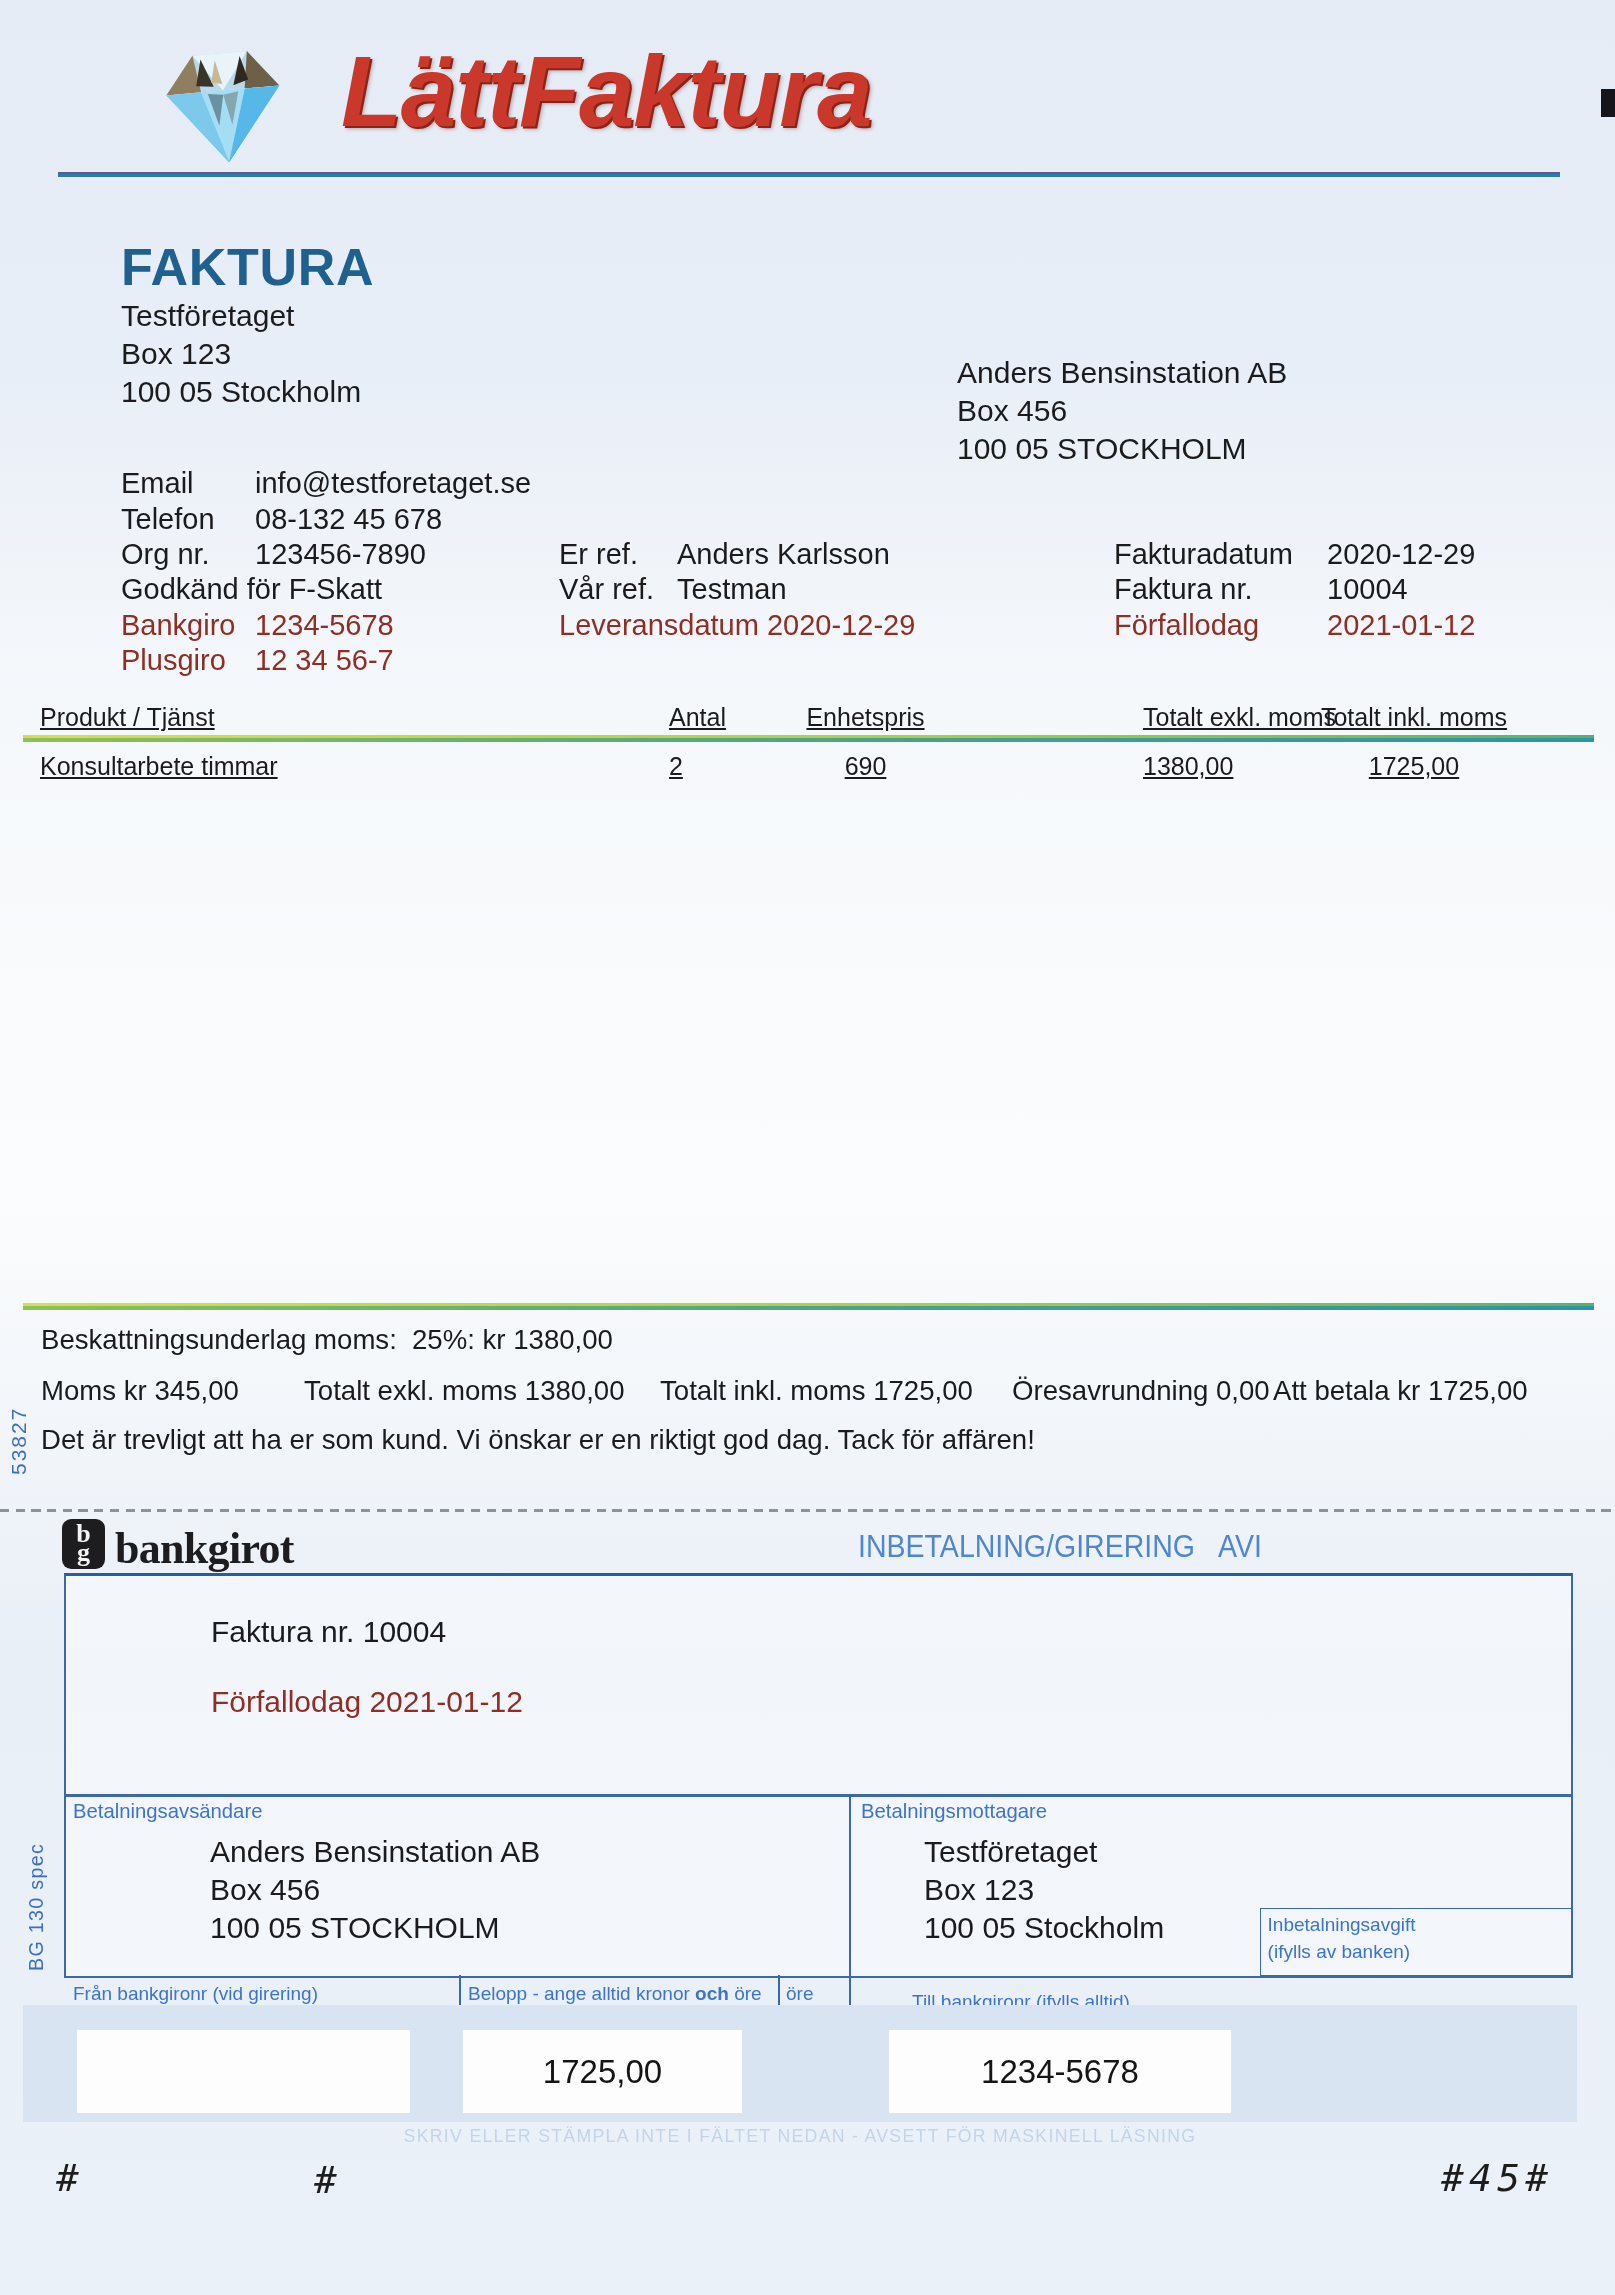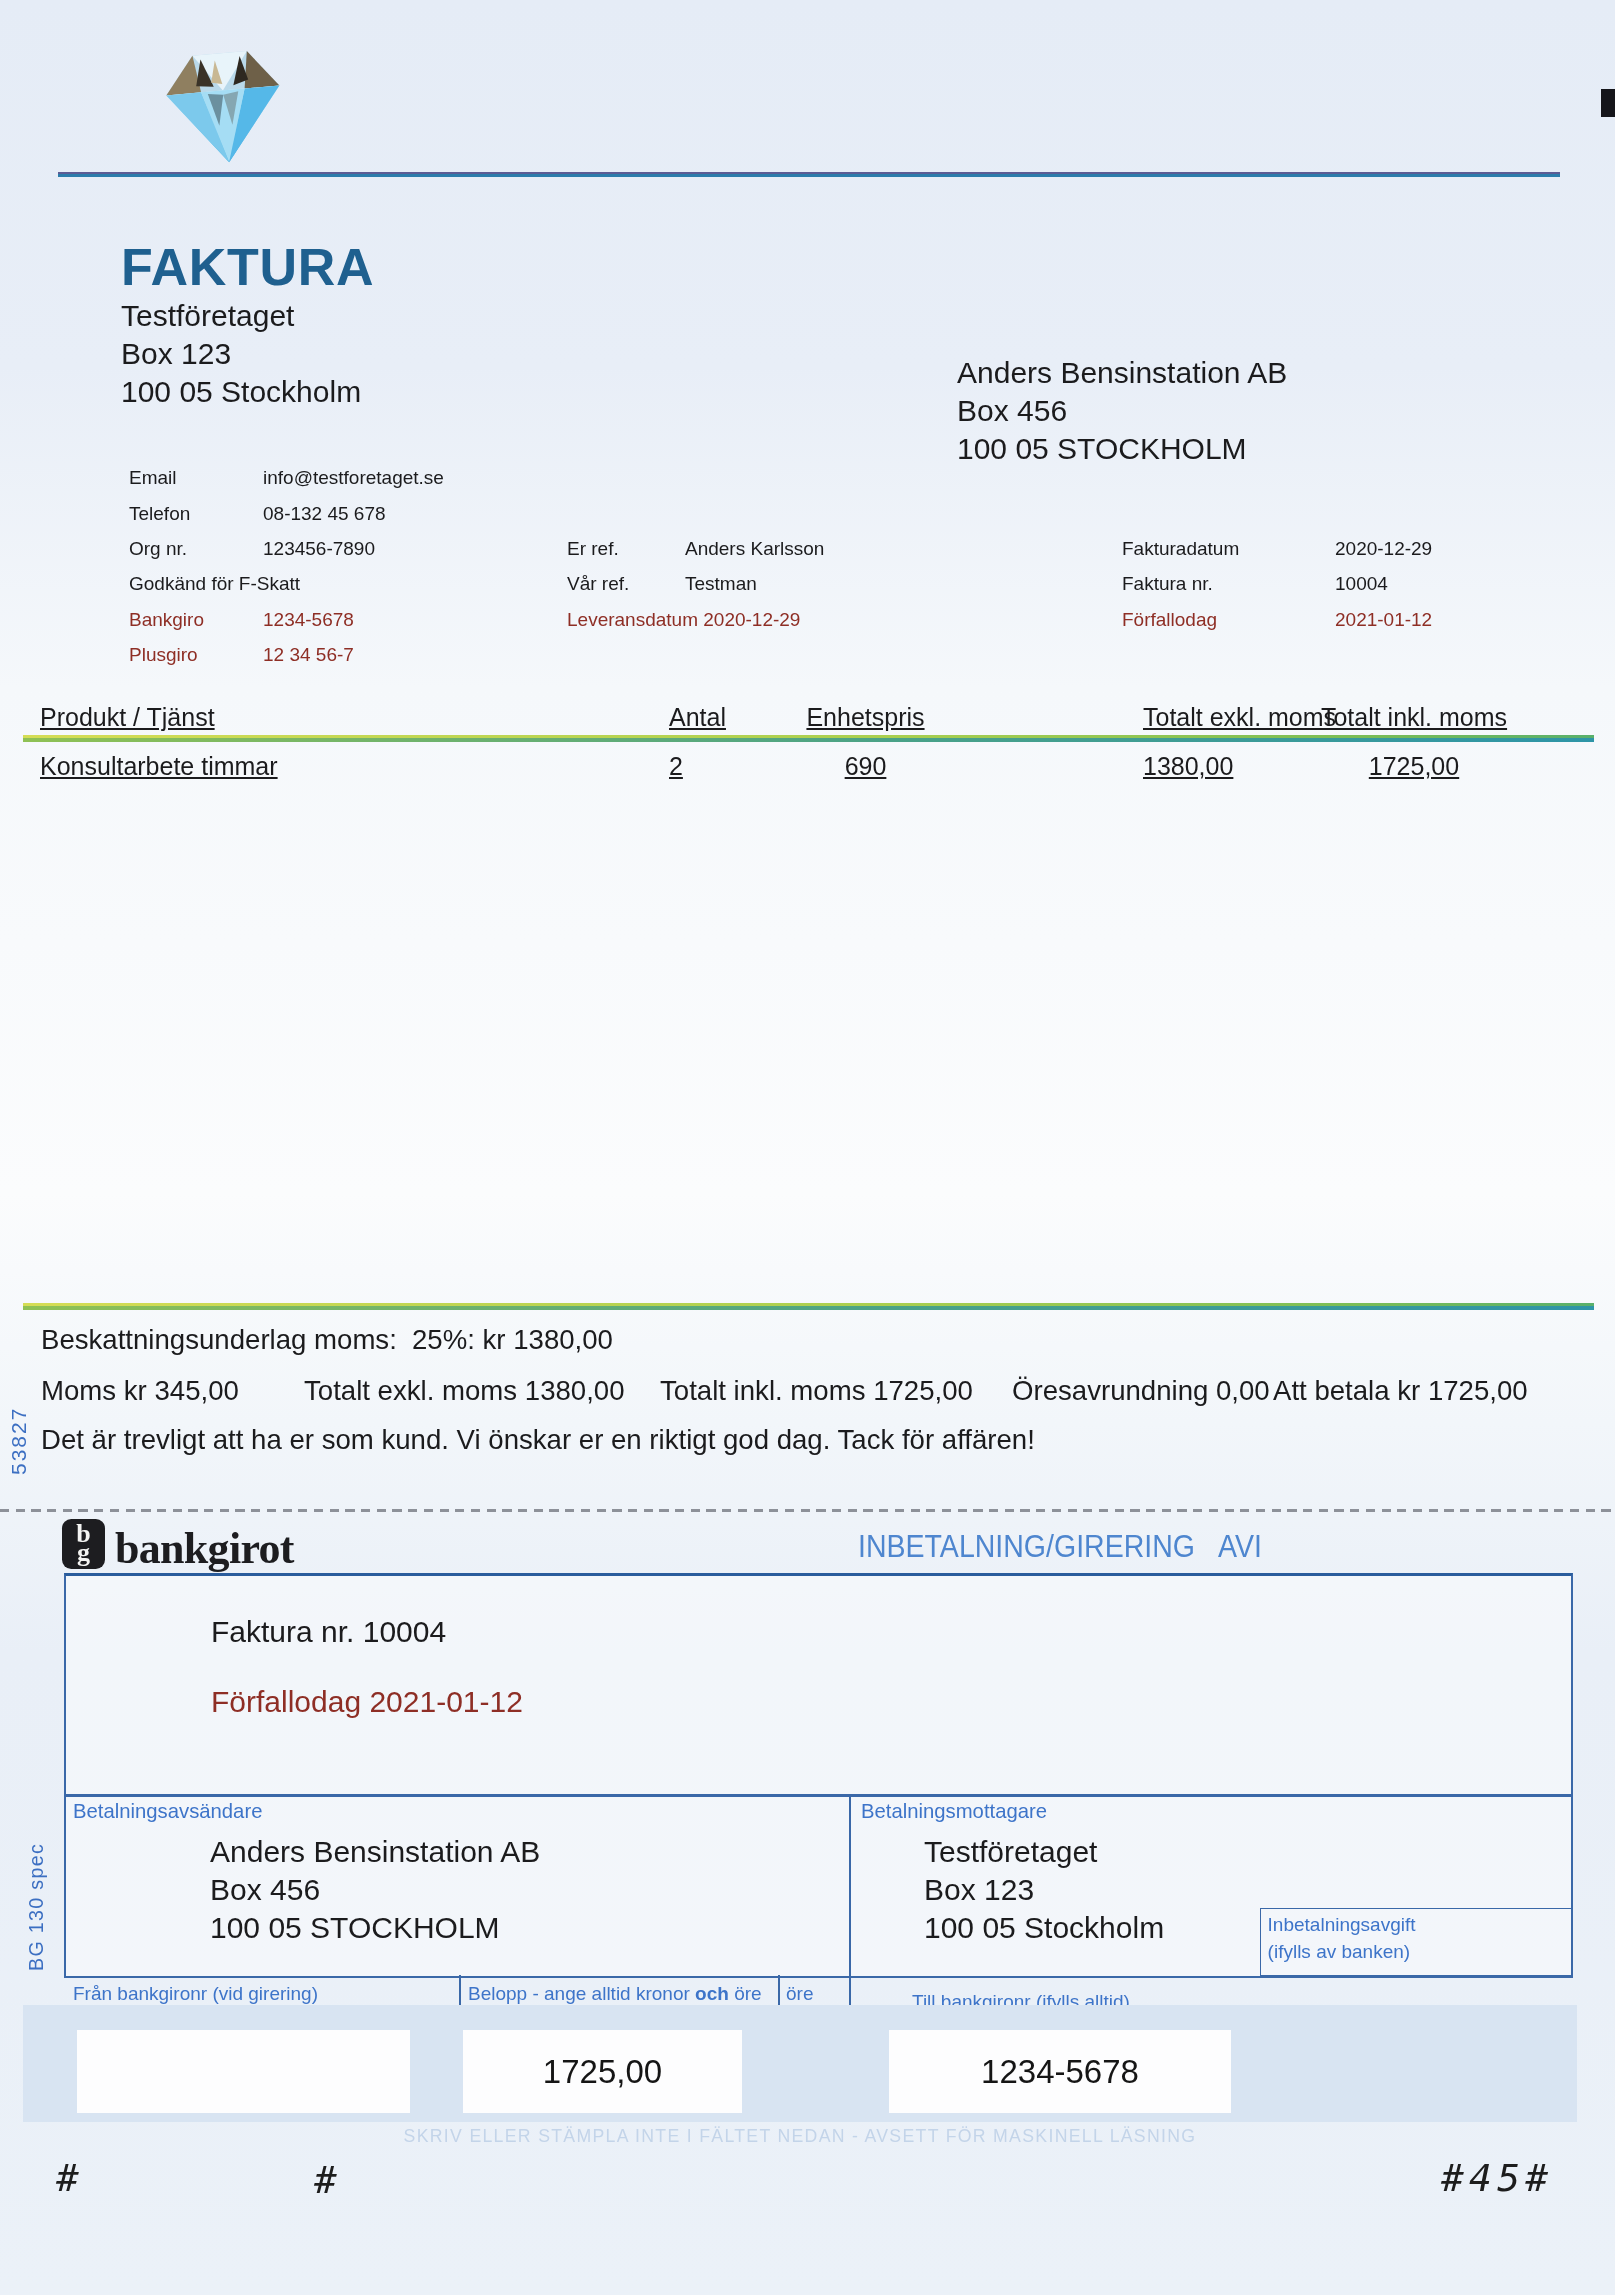--- a/index.html
+++ b/index.html
@@ -24,21 +24,21 @@
   .header-rule{
     left:58px;top:172px;width:1502px;height:5.2px;
     background:linear-gradient(to bottom,#5c5c94 0 45%,#2c7cab 45% 100%);
   }
   .corner-mark{left:1601px;top:89px;width:15px;height:27.6px;background:#15151a;}
   
   .doc-title{left:121px;top:237px;font-size:52px;font-weight:bold;color:#1f608f;letter-spacing:0.7px;}
   .txt{font-size:30px;line-height:38px;}
   .sender{left:121px;top:297px;}
   .recipient{left:957px;top:354px;}
-  .row-line{position:absolute;font-size:19px;white-space:nowrap;margin-left:8px;}
+  .row-line{position:absolute;font-size:29px;white-space:nowrap;}
   .darkred{color:#8e2e25;}
   .val-offset-contact{position:absolute;left:255px;}
   .contact-lbl{position:absolute;left:121px;}
   .ref-lbl{position:absolute;left:559px;}
   .ref-val{position:absolute;left:677px;}
   .meta-lbl{position:absolute;left:1114px;}
   .meta-val{position:absolute;left:1327px;}
   
   .th,.td{position:absolute;font-size:25px;white-space:nowrap;text-decoration:underline;}
   .c-prod{left:40px;width:590px;}
@@ -154,20 +154,21 @@
     <polygon points="42,18 52,44 36,42" fill="#3a3328"></polygon>
     <polygon points="78,18 70,44 84,40" fill="#2e2820"></polygon>
     <polygon points="55,20 60,42 50,40" fill="#c8b893"></polygon>
     <polygon points="8,48 112,48 60,114" fill="url(#pav)"></polygon>
     <polygon points="8,48 40,48 60,114" fill="#7cc9ec"></polygon>
     <polygon points="112,48 80,48 60,114" fill="#55b8e8"></polygon>
     <polygon points="40,48 80,48 60,114" fill="#a5ddf4"></polygon>
     <polygon points="46,50 60,52 54,80" fill="#6d665а" opacity=".35"></polygon>
     <polygon points="60,52 74,50 66,80" fill="#4a4336" opacity=".35"></polygon>
   </svg>
+  <div class="abs brand">LättFaktura</div>
   <div class="abs header-rule"></div>
   <div class="abs corner-mark"></div>
 
   <div class="abs doc-title">FAKTURA</div>
 
   <div class="abs sender txt">
     <div>Testföretaget</div>
     <div>Box 123</div>
     <div>100 05 Stockholm</div>
   </div>

